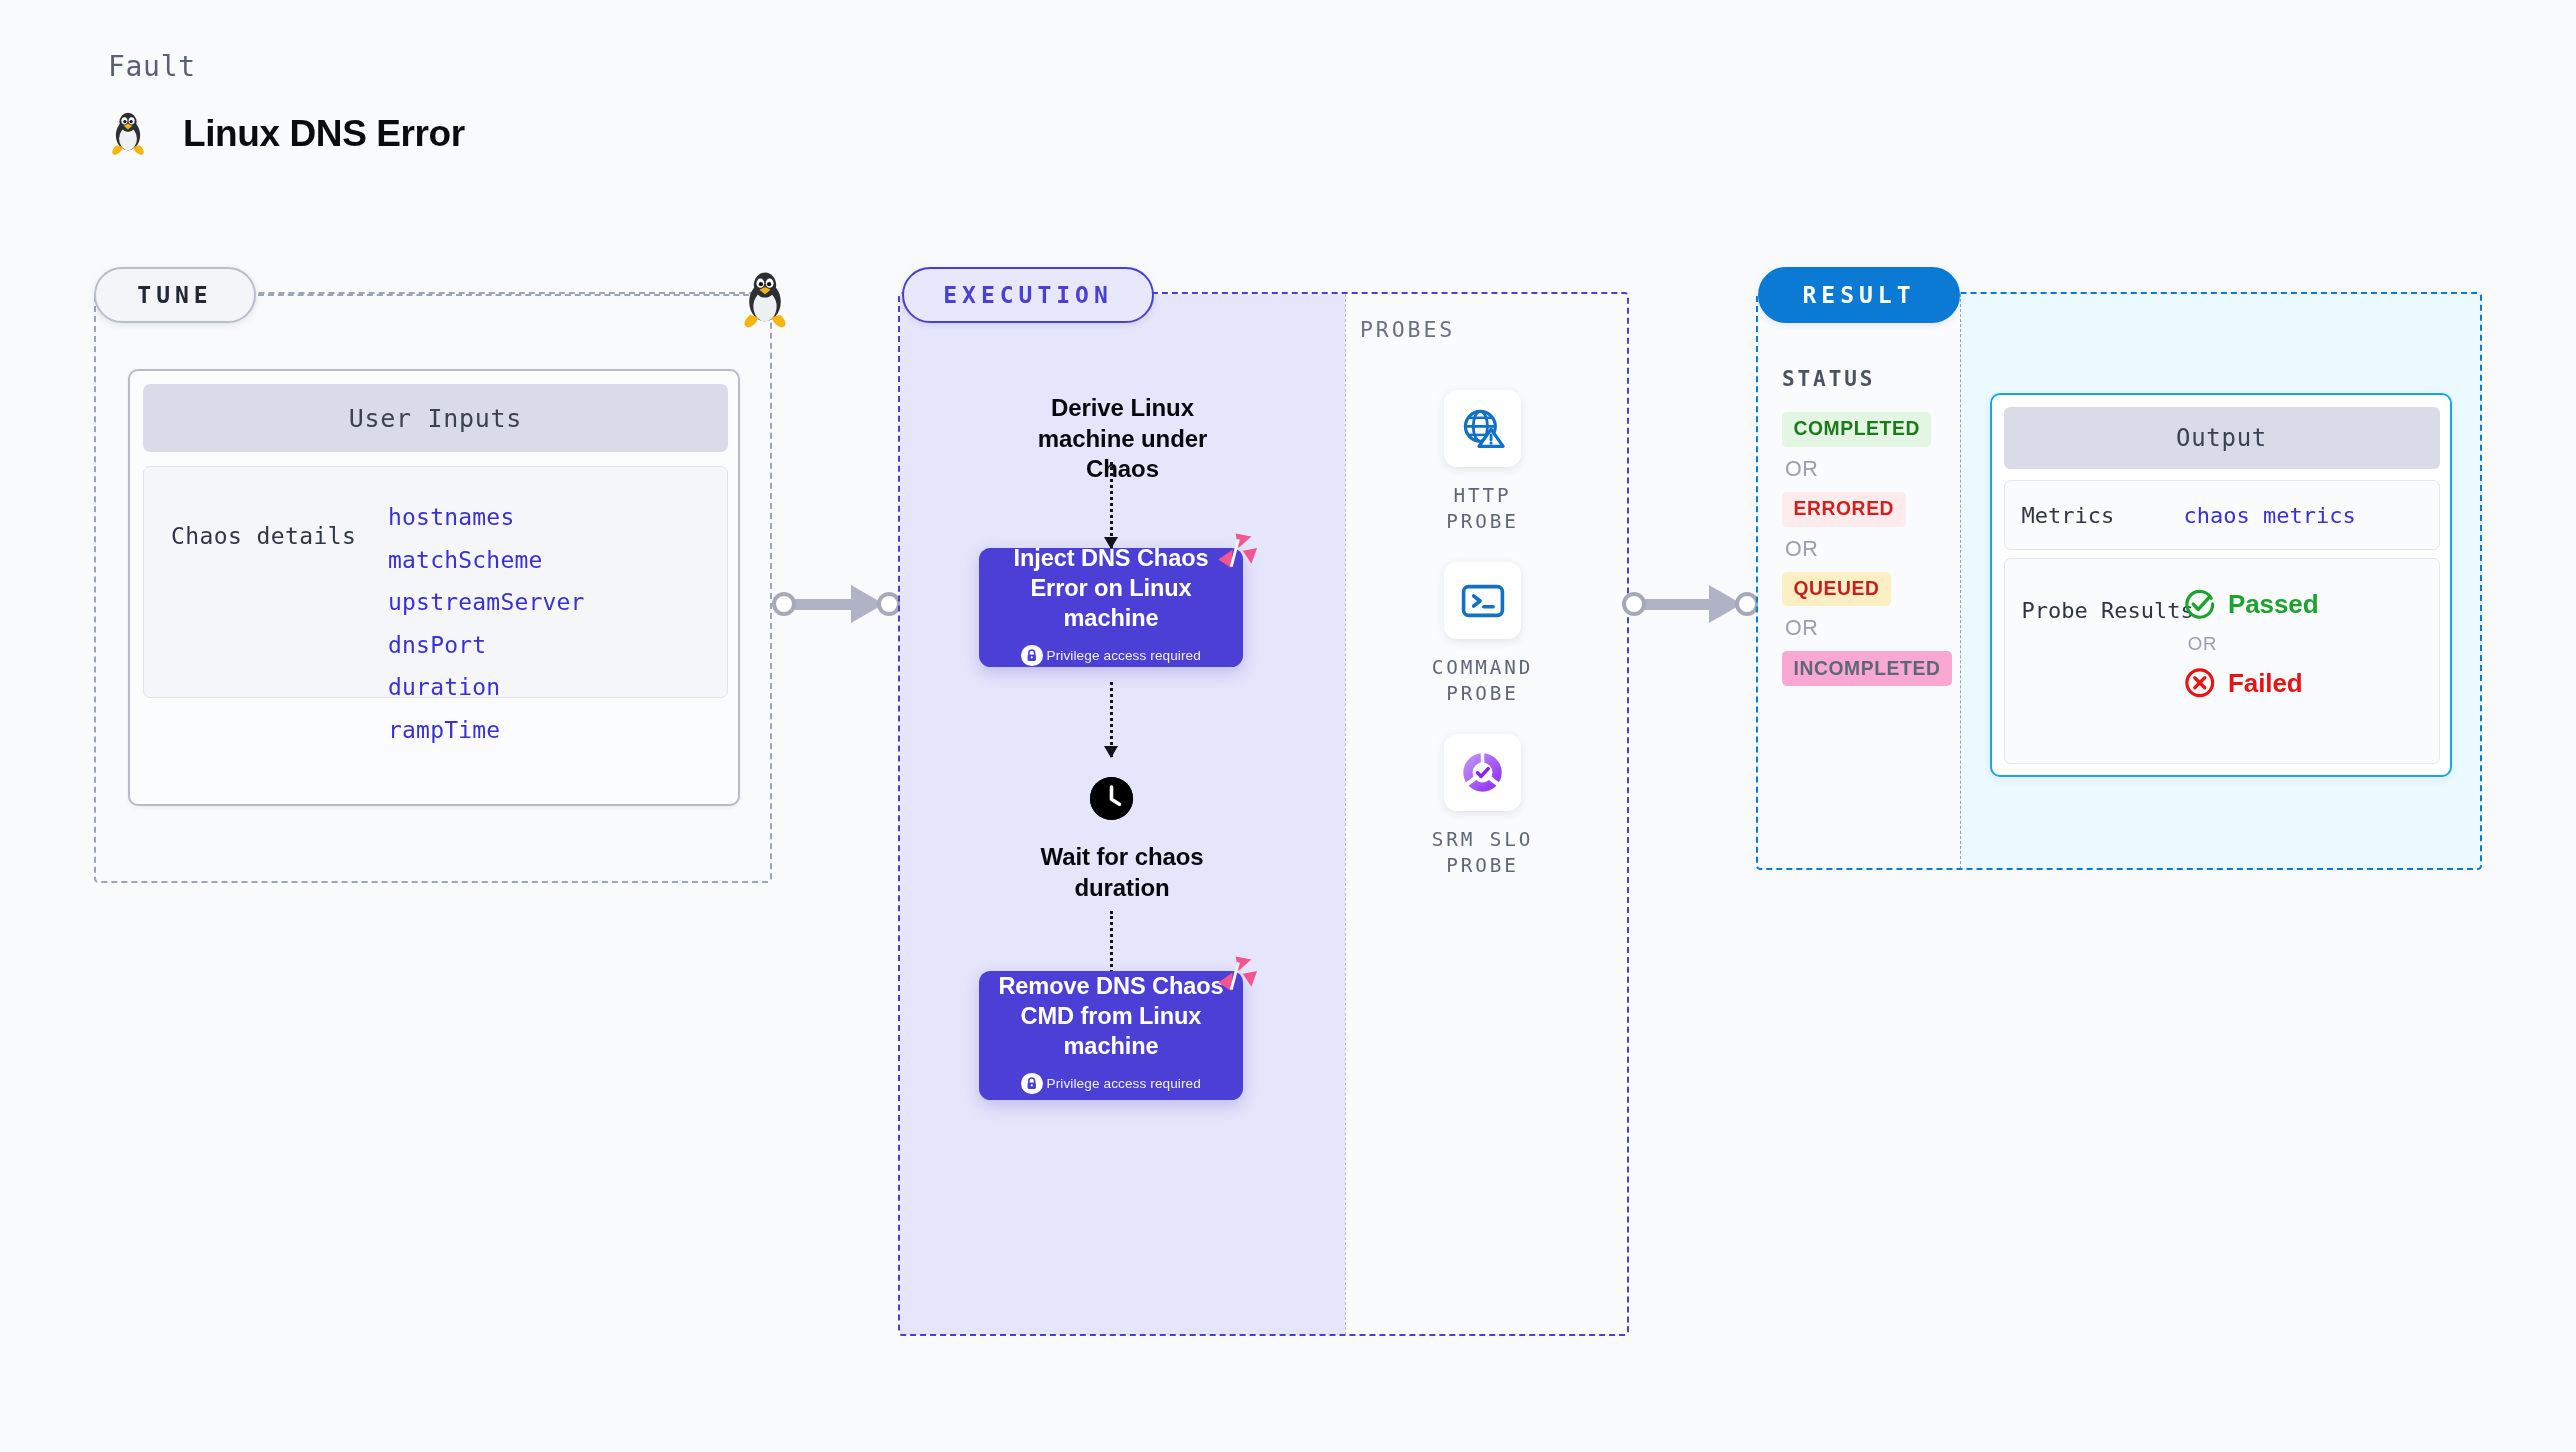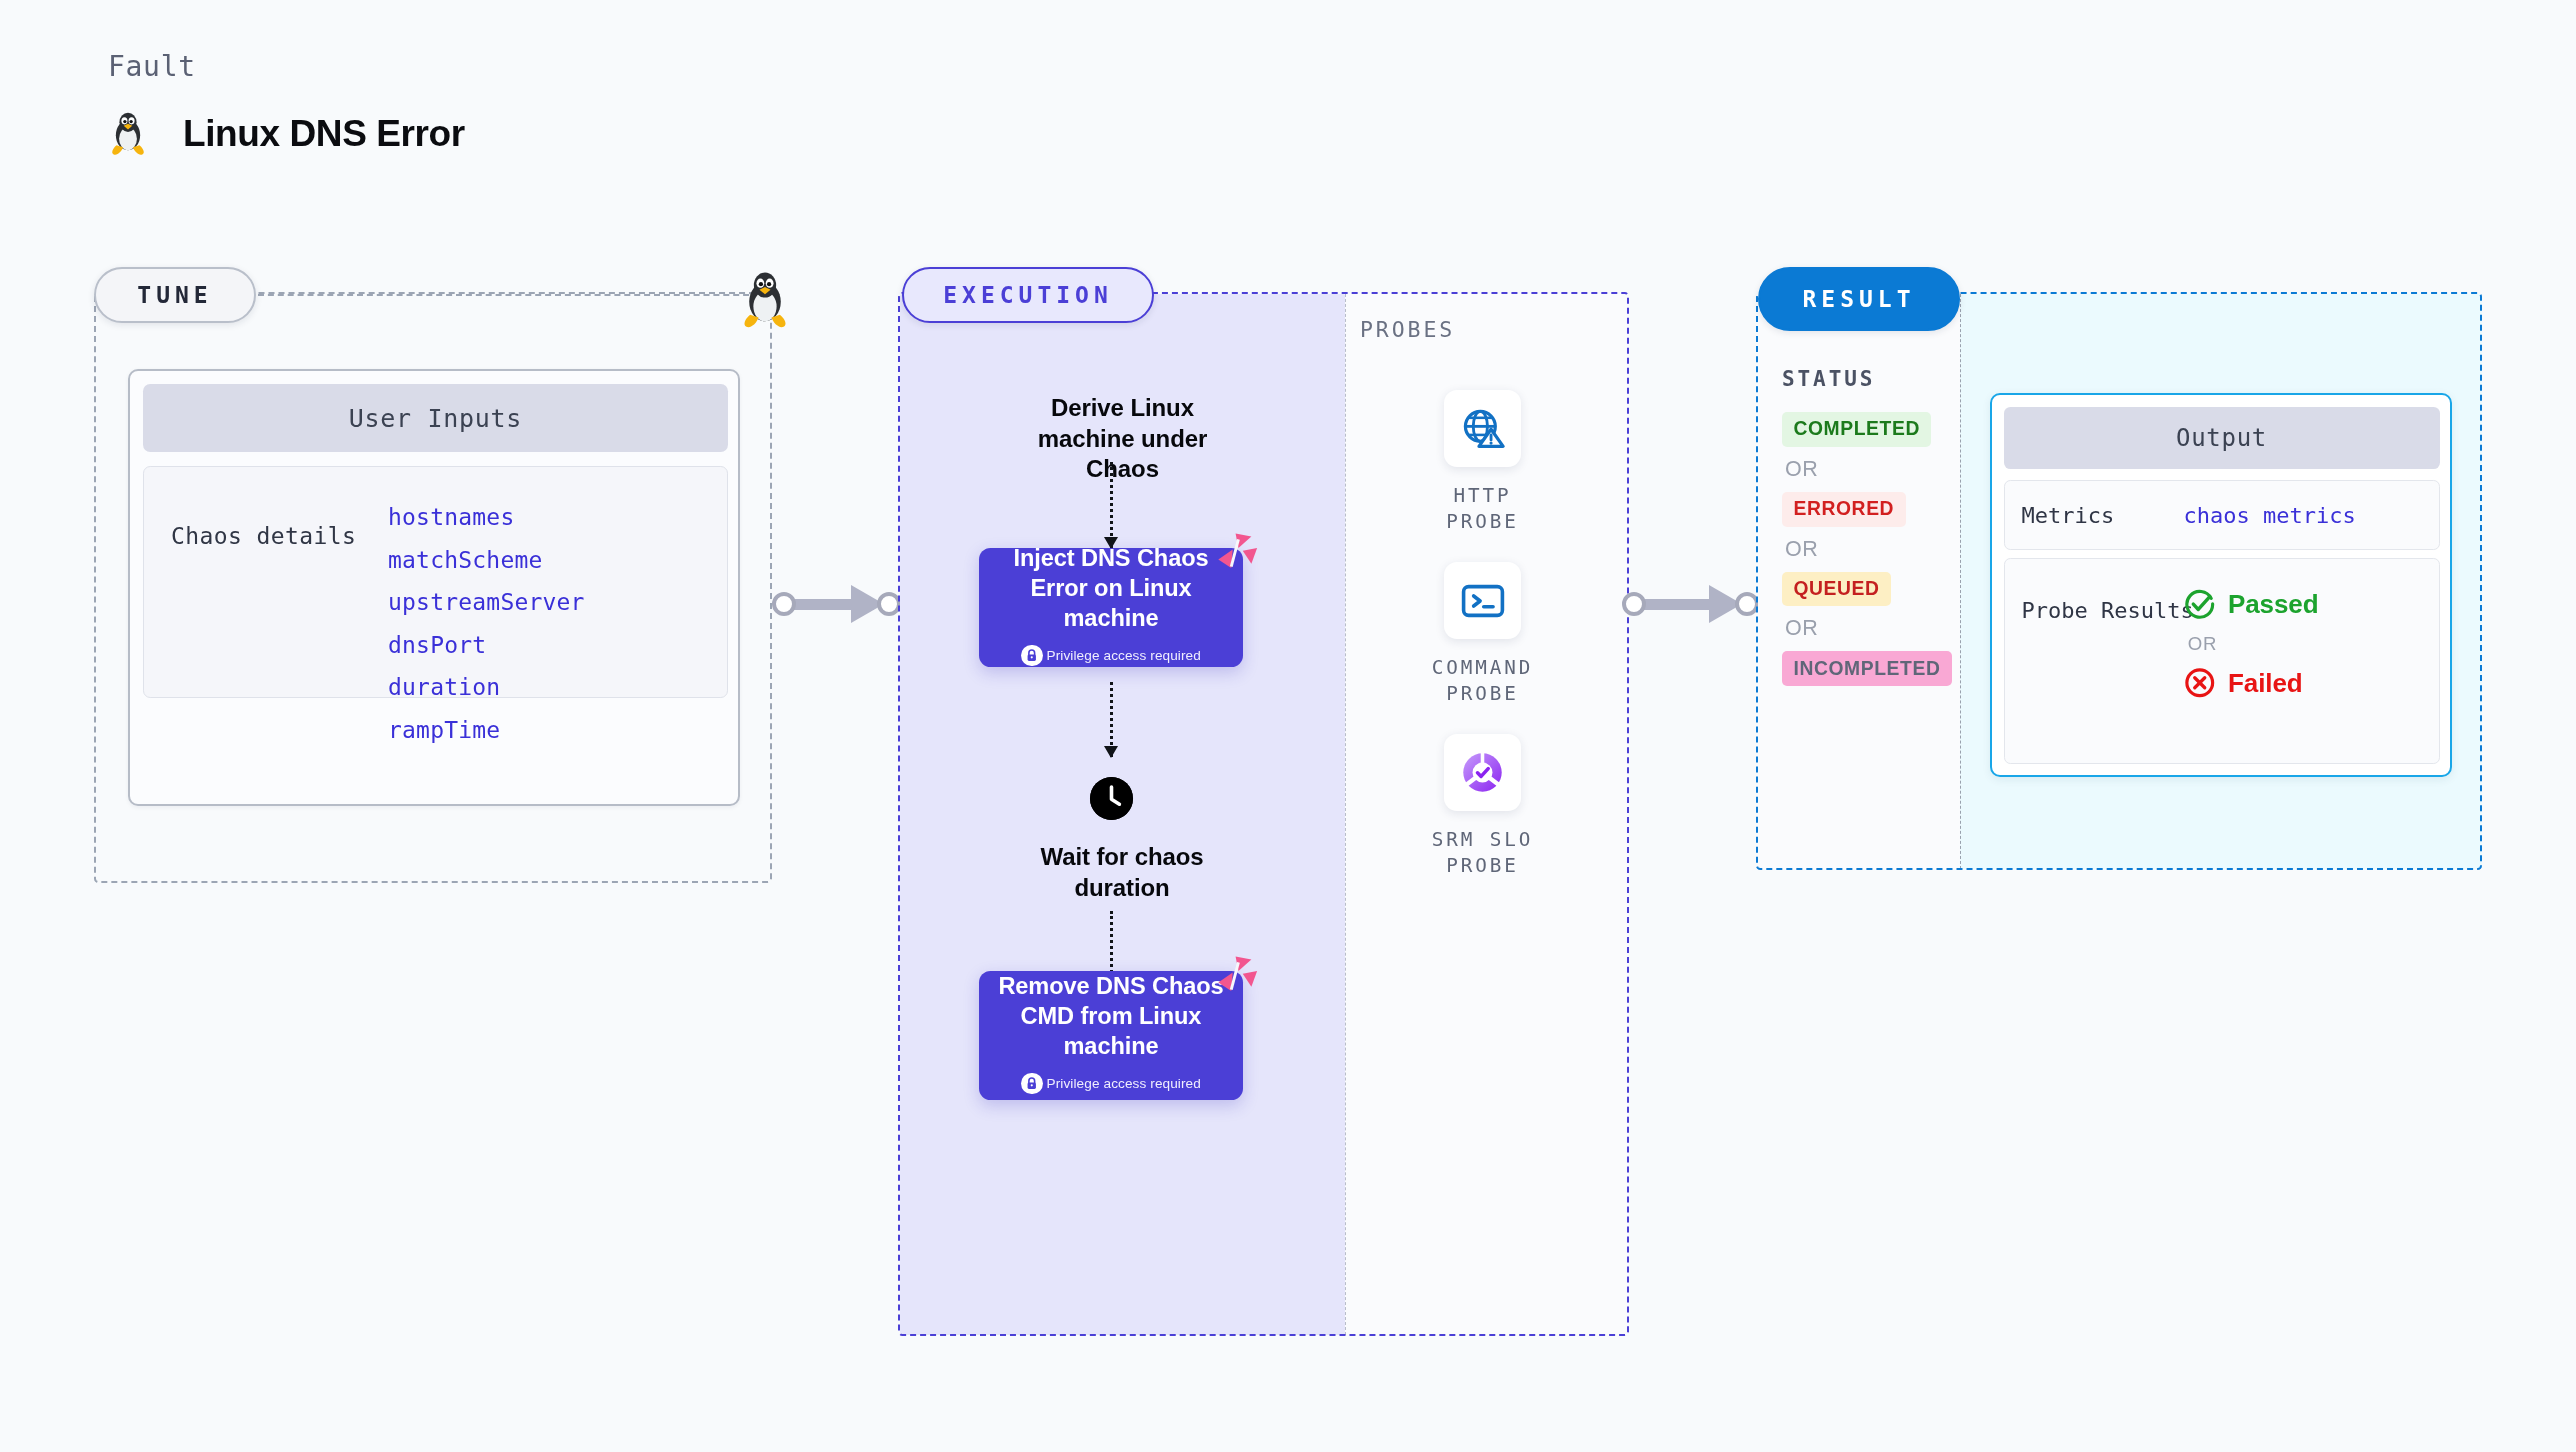--- a/index.html
+++ b/index.html
@@ -124,21 +124,21 @@
     margin-top:15.8px;text-align:center;
     font-family:"DejaVu Sans Mono","Liberation Mono",monospace;
     font-size:19.3px;letter-spacing:2.9px;color:#5f6678;line-height:1.35;
   }
 
   
   #result-box{left:1756px;top:292px;width:726px;height:578px;border-width:2.9px;border-color:#0b7ad4;background:transparent;}
   #result-left-fill{position:absolute;left:1758px;top:294px;width:202px;height:575px;background:#fafbfd;border-radius:3.6px;}
   #result-right-fill{position:absolute;left:1960px;top:294px;width:522px;height:575px;background:#ebfafe;border-radius:3.6px;}
   #result-divider{position:absolute;left:1960px;top:294px;width:0;height:575px;border-left:1.4px dashed #9aa1ae;}
-  #result-pill{left:1758px;top:267px;width:202px;height:64px;background:#0b7ad4;border:2.1px solid #0b7ad4;color:#fff;}
+  #result-pill{left:1758px;top:267px;width:202px;height:56px;background:#0b7ad4;border:2.1px solid #0b7ad4;color:#fff;}
   #status-label{
     position:absolute;left:1782px;top:367px;
     font-family:"DejaVu Sans Mono","Liberation Mono",monospace;
     font-size:21px;letter-spacing:2.9px;color:#4b5264;font-weight:700;
   }
   #status-stack{position:absolute;left:1782px;top:412px;display:flex;flex-direction:column;align-items:flex-start;}
   .status-chip{
     border-radius:5px;padding:6.4px 11.5px;font-size:19.3px;font-weight:700;letter-spacing:0.6px;
   }
   .or-text{font-size:21.5px;color:#9aa0ad;letter-spacing:0.7px;margin:10px 0 10px 2.9px;}

